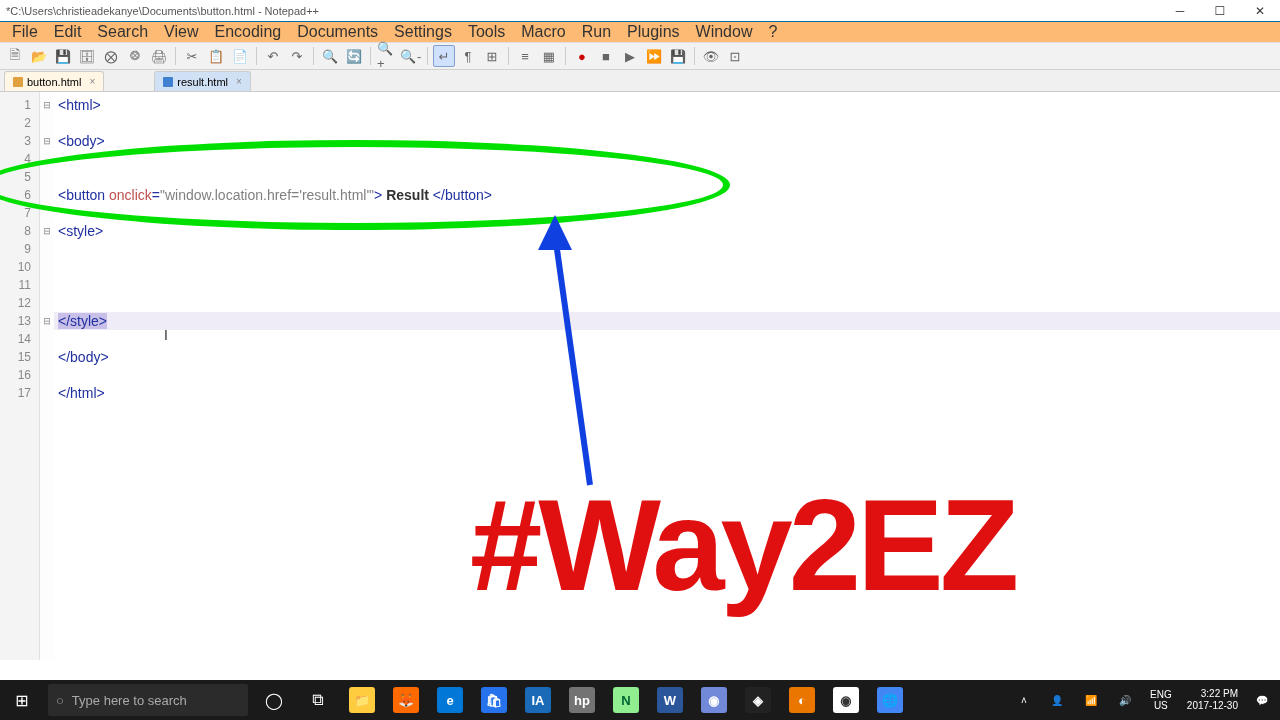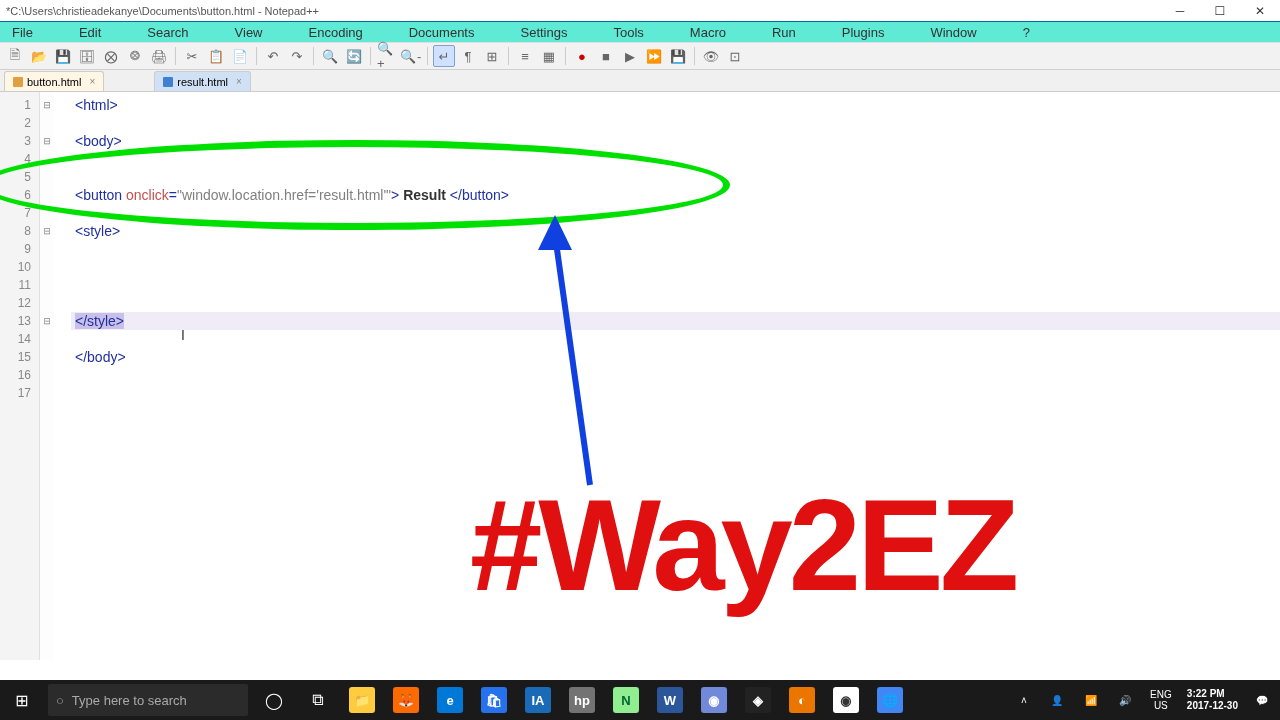--- a/index.html
+++ b/index.html
@@ -5,21 +5,21 @@
 * { margin:0; padding:0; box-sizing:border-box; font-family:"Segoe UI",Tahoma,sans-serif; }
 html,body { width:1280px; height:720px; overflow:hidden; background:#000; }
 .screen { width:1280px; height:720px; background:#fff; position:relative; }
 
 
 .titlebar { height:22px; background:#fff; display:flex; align-items:center; font-size:11px; color:#555; border-bottom:1px solid #0369a1; }
 .titlebar .title { padding-left:6px; flex:1; }
 .winbtn { width:40px; height:22px; display:flex; align-items:center; justify-content:center; font-size:12px; color:#333; }
 
 
-.menubar { height:20px; background:#5eead4; display:flex; align-items:center; font-size:13px; color:#333; padding-left:4px;gap:30px; }
+.menubar { height:20px; background:#fdba74; display:flex; align-items:center; font-size:16px; color:#333; padding-left:4px; }
 .menubar span { padding:0 8px; }
 
 
 .toolbar { height:28px; background:#f2f2f2; border-top:1px solid #e0e0e0; border-bottom:1px solid #d0d0d0; display:flex; align-items:center; padding-left:4px; gap:2px; }
 .tbtn { width:22px; height:22px; display:flex; align-items:center; justify-content:center; font-size:13px; color:#666; border:1px solid transparent; border-radius:2px; }
 .tsep { width:1px; height:18px; background:#ccc; margin:0 3px; }
 
 
 .tabbar { height:22px; background:#f0f0f0; border-bottom:1px solid #ccc; display:flex; align-items:flex-end; padding-left:4px;gap:48px; }
 .tab { height:20px; padding:0 8px; font-size:11px; display:flex; align-items:center; gap:4px; border:1px solid #ccc; border-bottom:none; background:#e8e8e8; border-radius:3px 3px 0 0; margin-right:2px; }
@@ -28,21 +28,21 @@
 .tabicon { width:10px; height:10px; background:#e0a040; border-radius:1px; }
 .tabicon.blue { background:#4080d0; }
 .tabclose { font-size:10px; color:#888; margin-left:4px; }
 
 
 .editor { position:absolute; top:92px; left:0; right:0; bottom:60px; background:#fff; display:flex; font-family:Consolas,monospace; font-size:14px; }
 .gutter { width:40px; background:#f4f4f4; color:#888; text-align:right; padding-right:8px; font-size:12px; line-height:18px; padding-top:4px; border-right:1px solid #e0e0e0; }
 .gutter div { height:18px; }
 .foldcol { width:14px; background:#fdfdfd; padding-top:4px; }
 .foldcol div { height:18px; text-align:center; font-size:9px; color:#888; line-height:18px; }
-.code { flex:1; padding-top:4px; line-height:18px; position:relative;margin-left:17px; }
+.code { flex:1; padding-top:4px; line-height:18px; position:relative; }
 .code .line { height:18px; white-space:pre; padding-left:4px; }
 .hl { background:#f0ecf7; }
 .tag { color:#2030a0; }
 .attr { color:#c05050; }
 .str { color:#808080; }
 .txt { color:#333; font-weight:bold; }
 .cursor { position:absolute; top:234px; left:110px; font-size:14px; color:#333; }
 
 
 .oval { position:absolute; border:7px solid #00e000; border-radius:50%; pointer-events:none; }
@@ -53,21 +53,21 @@
 .statusbar { position:absolute; bottom:40px; left:0; right:0; height:20px; background:#f4f4f4; border-top:1px solid #ccc; font-size:11px; color:#444; display:flex; align-items:center; }
 .statusbar .cell { padding:0 10px; border-right:1px solid #ddd; height:100%; display:flex; align-items:center; }
 .statusbar .cell:first-child { flex:1; }
 
 
 .taskbar { position:absolute; bottom:0; left:0; right:0; height:40px; background:#1a1a1a; display:flex; align-items:center; }
 .tb-item { width:44px; height:40px; display:flex; align-items:center; justify-content:center; color:#fff; font-size:16px; }
 .tb-start { background:#1a1a1a; }
 .tb-search { flex:0 0 200px; height:32px; margin:4px; background:#2b2b2b; border-radius:2px; display:flex; align-items:center; padding-left:8px; color:#aaa; font-size:13px; gap:8px; }
 .tb-right { margin-left:auto; display:flex; align-items:center; color:#fff; font-size:10px; }
-.tb-clock { text-align:left; line-height:12px; padding:0 8px;font-weight:bold; }
+.tb-clock { text-align:right; line-height:12px; padding:0 8px; }
 .tb-icon { width:34px; height:40px; display:flex; align-items:center; justify-content:center; }
 .app-icon { width:26px; height:26px; border-radius:3px; display:flex; align-items:center; justify-content:center; font-size:13px; font-weight:bold; }
 </style>
 </head>
 <body>
 <div class="screen">
 
 <div class="titlebar">
   <div class="title">*C:\Users\christieadekanye\Documents\button.html - Notepad++</div>
   <div class="winbtn">─</div>
@@ -192,20 +192,21 @@
     <div class="line"></div>
     <div class="line"><span class="tag">&lt;style&gt;</span></div>
     <div class="line"></div>
     <div class="line"></div>
     <div class="line"></div>
     <div class="line"></div>
     <div class="line hl"><span class="tag" style="background:#c8c0e8">&lt;/style&gt;</span></div>
     <div class="line"></div>
     <div class="line"><span class="tag">&lt;/body&gt;</span></div>
     <div class="line"></div>
+    <div class="line"><span class="tag">&lt;/html&gt;</span></div>
     <span class="cursor">I</span>
   </div>
 </div>
 
 <div class="oval" style="left:-20px; top:140px; width:750px; height:90px;"></div>
 
 <svg class="arrow" style="left:490px; top:215px; width:120px; height:280px;">
   <defs>
         <marker id="ah" markerWidth="12" markerHeight="12" refX="6" refY="3" orient="auto">
           <polygon points="0 0, 12 3, 0 6" fill="#1040e0"></polygon>

